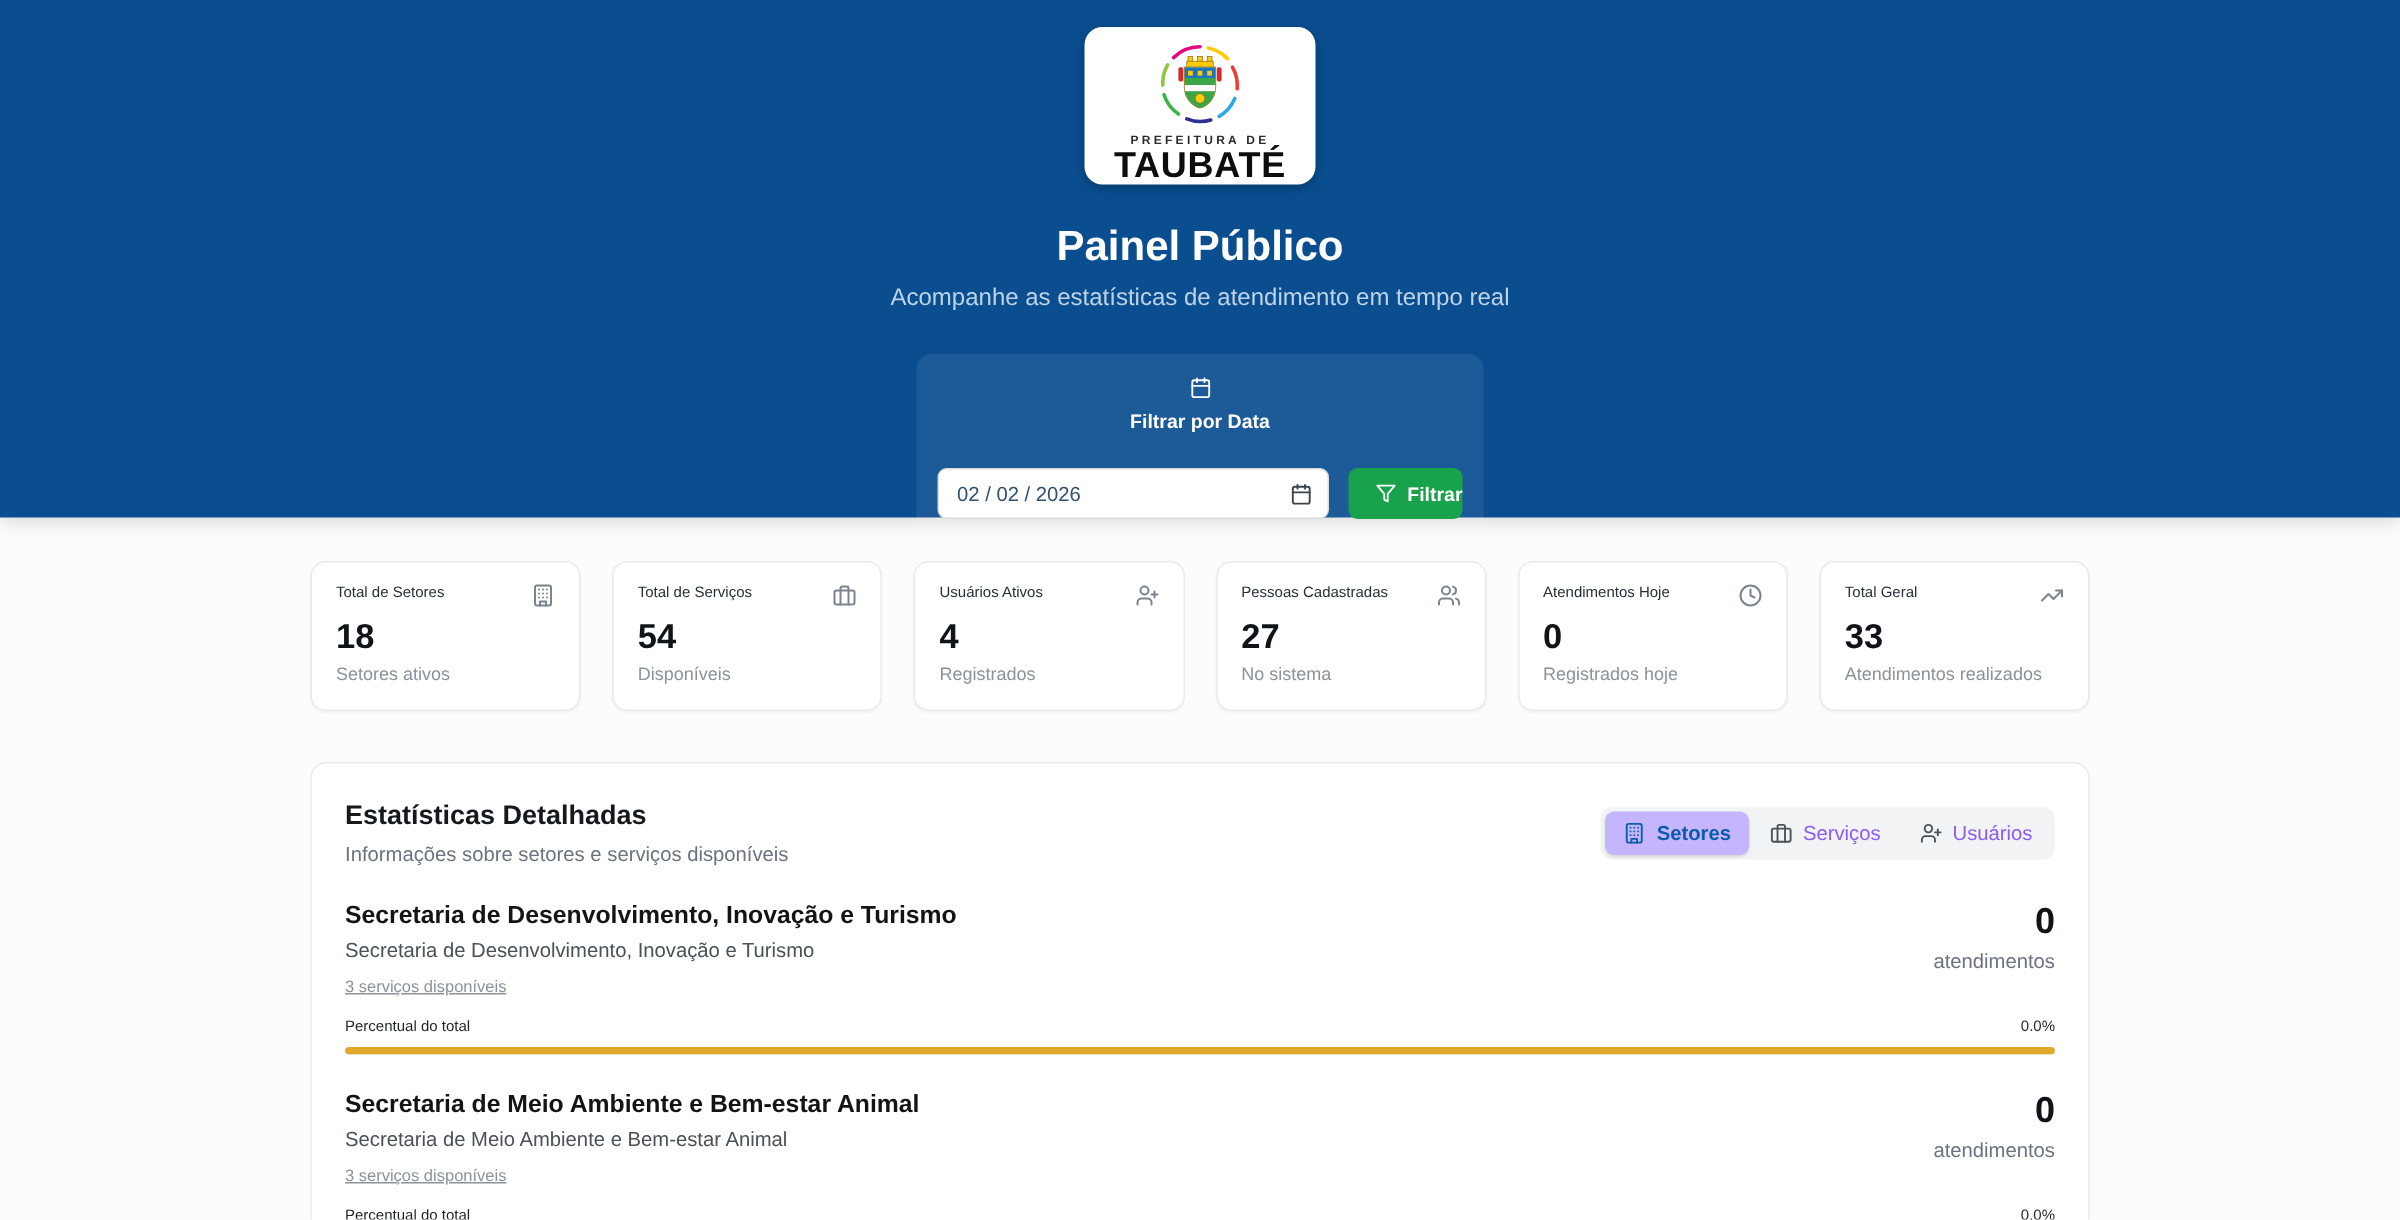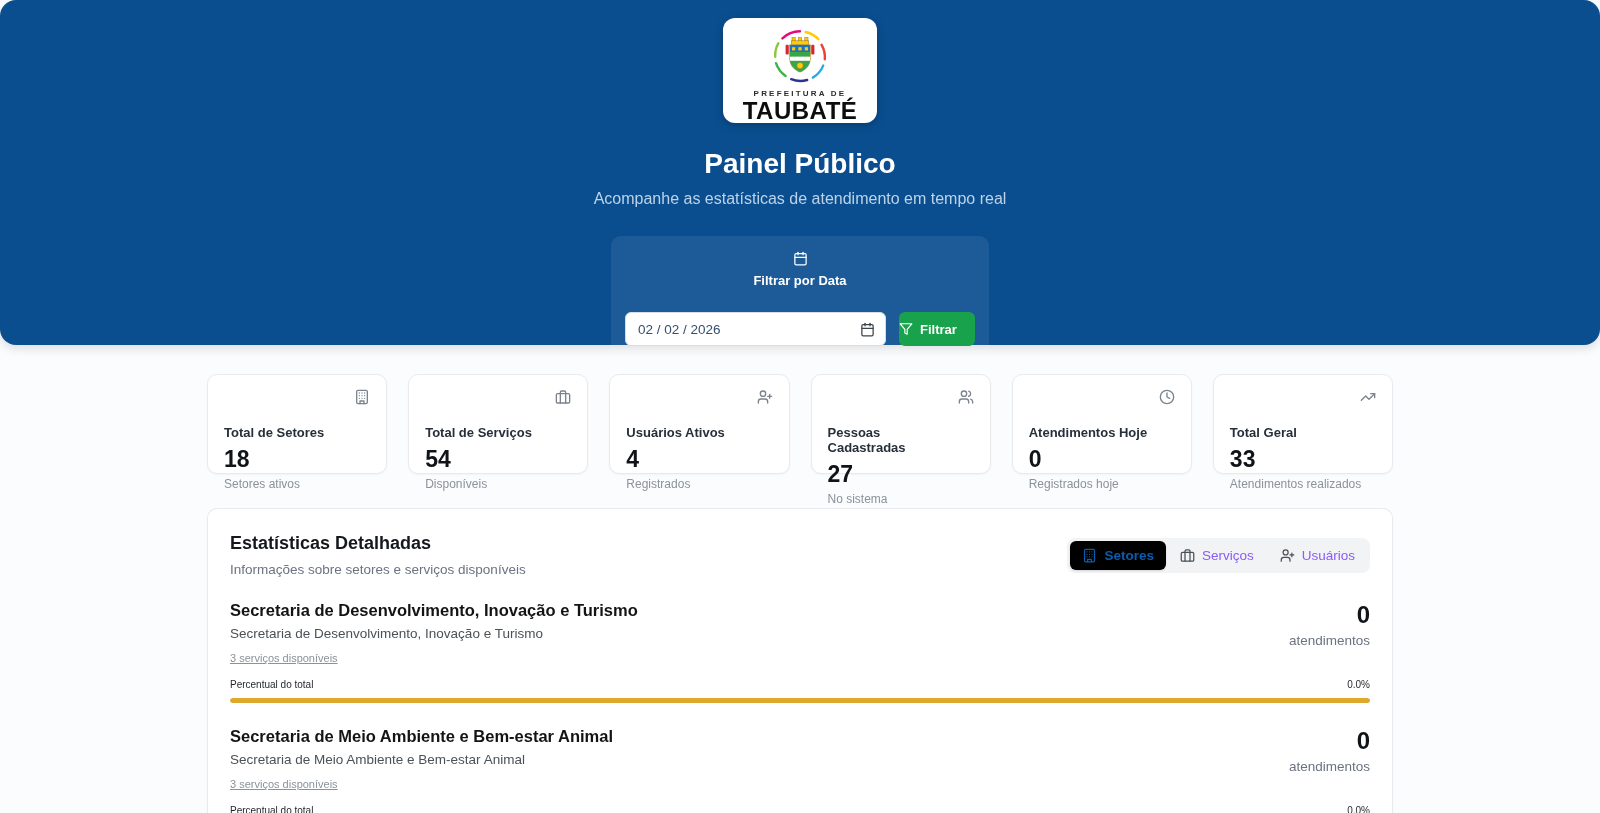--- a/index.html
+++ b/index.html
@@ -8,21 +8,20 @@
     font-family:"Liberation Sans", sans-serif;
     background:#fbfcfd;
     color:#1a1d21;
   }
   
   .hero {
     background:#0a4e90;
     height:345px;
     display:flex; flex-direction:column; align-items:center;
     box-shadow:0 4px 10px rgba(0,0,0,.12);
-    border-radius:16px;
   }
   .logo-card {
     margin-top:18px;
     width:154px; height:113px;
     background:#ffffff;
     border-radius:12px;
     box-shadow:0 2px 8px rgba(0,0,0,.25);
     display:flex; flex-direction:column; align-items:center;
     padding-top:6px;
   }
@@ -49,34 +48,34 @@
   .date-input {
     flex:1; height:34px; background:#ffffff; border-radius:6px;
     display:flex; align-items:center; justify-content:space-between;
     padding:0 10px 0 12px;
     font-size:13.5px; color:#33506e; font-weight:500;
     cursor:text; border:1px solid #d7dde3;
   }
   .filter-btn {
     width:76px; height:34px; background:#18a24b; border:none; border-radius:6px;
     color:#ffffff; font-size:13px; font-weight:600;
-    display:flex; align-items:center; justify-content:flex-start; gap:7px;
+    display:flex; align-items:center; justify-content:flex-end; gap:7px;
     cursor:pointer; font-family:inherit;
   }
   
   .content { width:1186px; margin:0 auto; }
   .cards-row { display:flex; gap:21px; margin-top:29px; }
   .stat-card {
     width:181px; height:100px;
     background:#ffffff; border:1px solid #e8eaed; border-radius:10px;
     padding:15px 16px;
     box-shadow:0 1px 2px rgba(0,0,0,.04);
   }
   .stat-head { display:flex; justify-content:space-between; align-items:flex-start; }
-  .stat-label { font-size:13px; font-weight:700; color:#27303a;margin-top:35px; }
+  .stat-label { font-size:10px; font-weight:400; color:#27303a; }
   .stat-icon  { color:#7b8ican; color:#7b848e; flex:none; margin-top:-1px; }
   .stat-value { font-size:23px; font-weight:800; color:#101418; margin-top:8px; line-height:1; }
   .stat-sub   { font-size:12px; color:#8a929b; margin-top:6px; }
   
   .details-card {
     margin-top:34px;
     background:#ffffff; border:1px solid #e8eaed;
     border-radius:10px 10px 0 0; border-bottom:none;
     padding:24px 22px 30px 22px;
     box-shadow:0 1px 2px rgba(0,0,0,.04);
@@ -88,21 +87,21 @@
     display:flex; align-items:center; gap:2px;
     background:#f1f3f5; border-radius:8px; padding:3px;
   }
   .tab {
     display:flex; align-items:center; gap:7px;
     border:none; background:transparent; cursor:pointer;
     font-family:inherit; font-size:13.5px; color:#8b5cf6;
     padding:7px 12px; border-radius:6px; font-weight:500;
   }
   .tab.active {
-    background:#000000; color:#0b5cad; font-weight:600;
+    background:#c4b5fd; color:#0b5cad; font-weight:600;
     box-shadow:0 1px 2px rgba(0,0,0,.12);
   }
   
   .item { margin-top:24px; }
   .item-top { display:flex; justify-content:space-between; }
   .item-title { font-size:16.5px; font-weight:700; color:#141414; }
   .item-sub   { font-size:13.5px; color:#4a5158; margin-top:6px; }
   .item-services { font-size:11px; color:#8a929b; margin-top:11px;text-decoration:underline; }
   .item-right { text-align:right; flex:none; padding-top:2px; }
   .item-count { font-size:24px; font-weight:800; color:#101418; line-height:1; }

